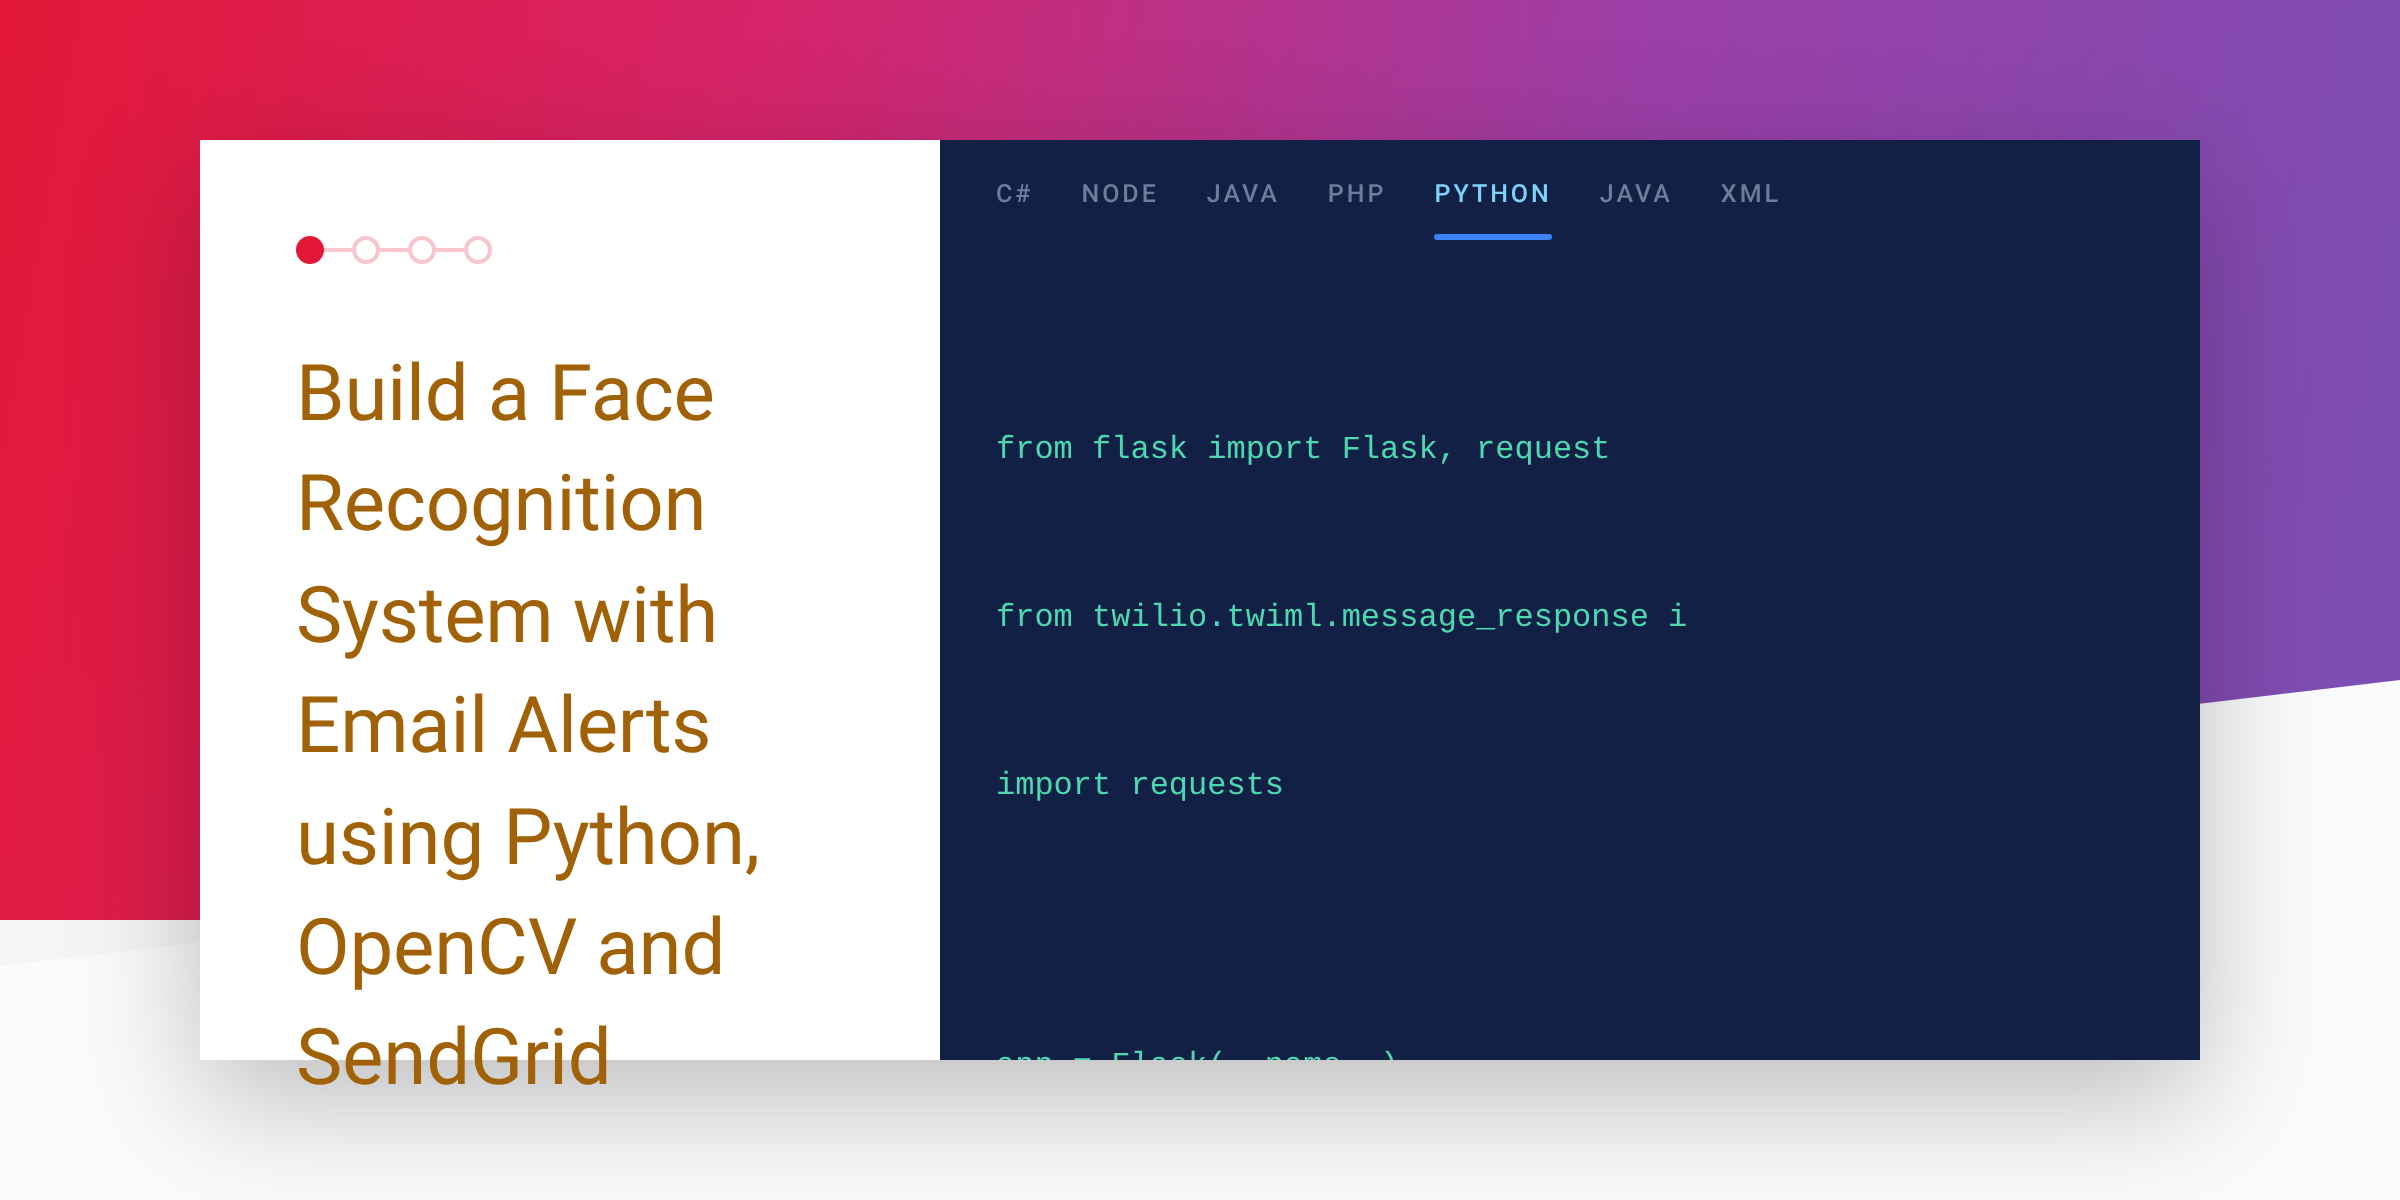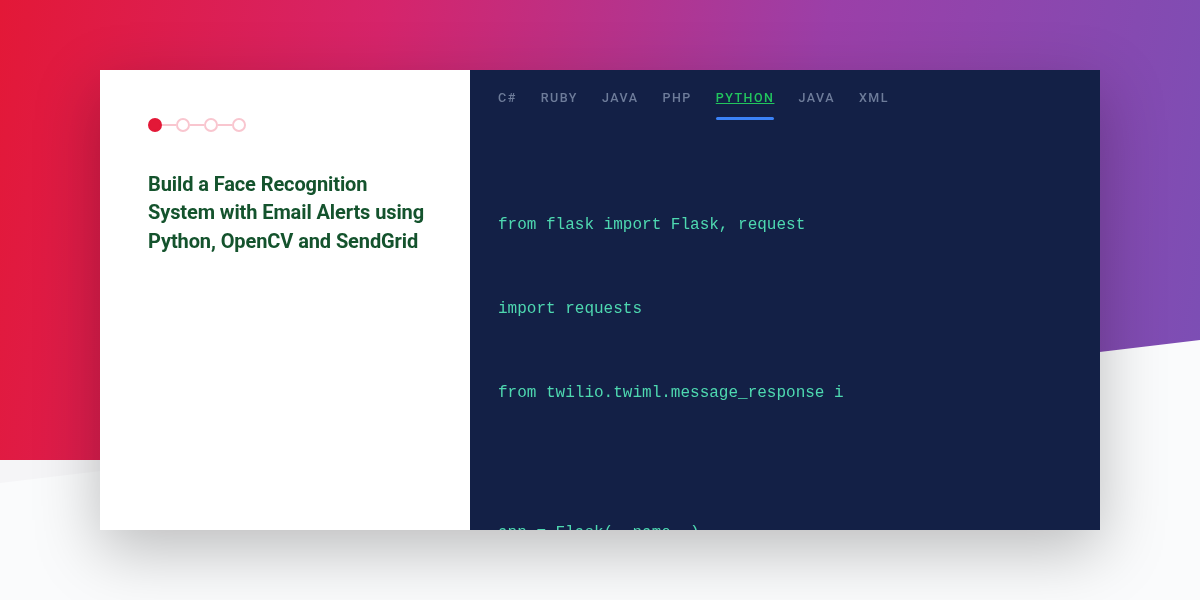--- a/index.html
+++ b/index.html
@@ -61,24 +61,24 @@
 .step-dot.active {
   background: #e31837;
   border-color: #e31837;
 }
 .step-line {
   width: 14px;
   height: 2px;
   background: #f9c6cf;
 }
 .title {
-  font-size: 20px;
+  font-size: 39px;
   line-height: 1.42;
-  font-weight: 700;
-  color: #14532d;
+  font-weight: 400;
+  color: #a16207;
   letter-spacing: -0.1px;
 }
 .card-right {
   flex: 1;
   background: #132046;
   display: flex;
   flex-direction: column;
 }
 .tabs {
   display: flex;
@@ -88,22 +88,21 @@
   letter-spacing: 1.5px;
   font-weight: 500;
   color: #6e7c9a;
 }
 .tab {
   padding-bottom: 14px;
   cursor: pointer;
   position: relative;
 }
 .tab.active {
-  color: #22c55e;
-  text-decoration: underline;
+  color: #7dd3fc;
 }
 .tab.active::after {
   content: "";
   position: absolute;
   left: 0; right: 0; bottom: -1px;
   height: 3px;
   background: #3b82f6;
   border-radius: 2px;
 }
 .code-area {
@@ -134,31 +133,31 @@
       <div class="step-dot"></div>
       <div class="step-line"></div>
       <div class="step-dot"></div>
     </div>
     <h1 class="title">Build a Face Recognition System with Email Alerts using Python, OpenCV and SendGrid</h1>
   </div>
 
   <div class="card-right">
     <div class="tabs">
       <div class="tab">C#</div>
-      <div class="tab">RUBY</div>
+      <div class="tab">NODE</div>
       <div class="tab">JAVA</div>
       <div class="tab">PHP</div>
       <div class="tab active">PYTHON</div>
       <div class="tab">JAVA</div>
       <div class="tab">XML</div>
     </div>
     <div class="code-area">
       <span class="code-line">from flask import Flask, request</span>
+      <span class="code-line">from twilio.twiml.message_response i</span>
       <span class="code-line">import requests</span>
-      <span class="code-line">from twilio.twiml.message_response i</span>
       <span class="code-line"></span>
       <span class="code-line">app = Flask(__name__)</span>
       <span class="code-line"></span>
       
       
       
       
       
     </div>
   </div>

